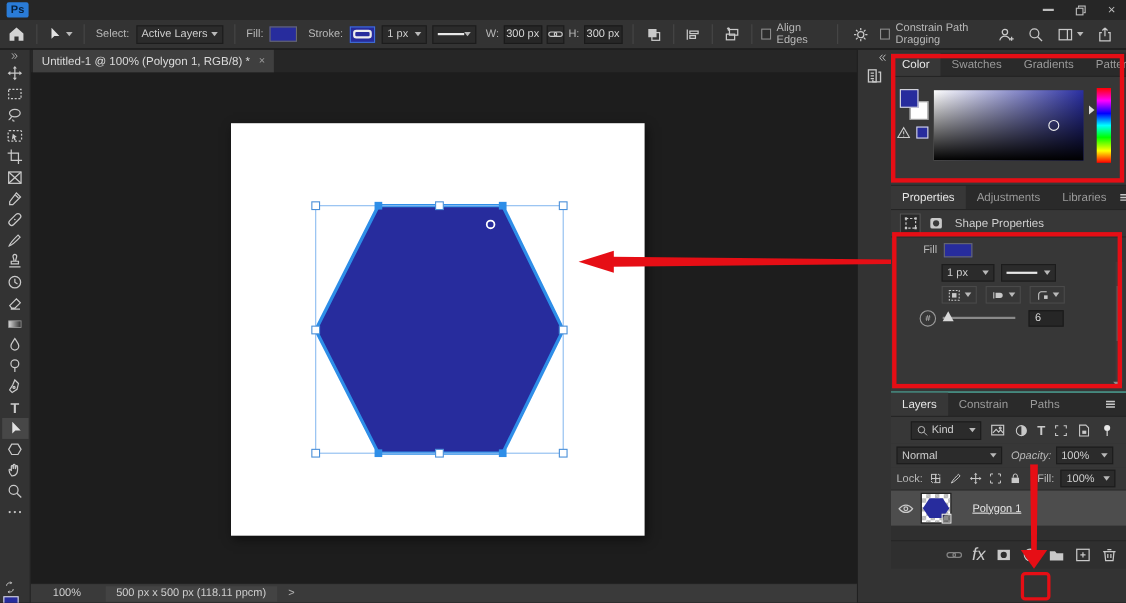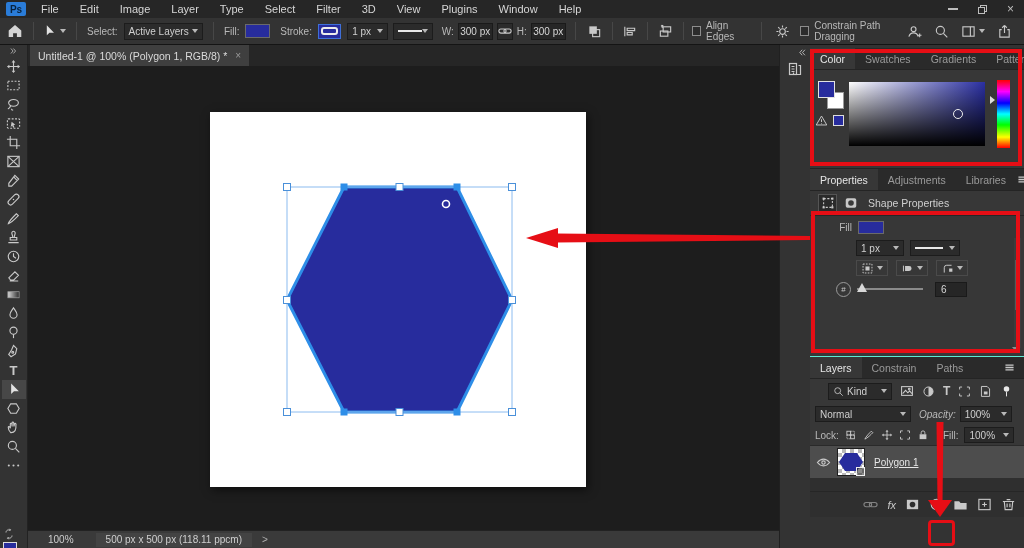--- a/index.html
+++ b/index.html
@@ -239,34 +239,20 @@
         <rect x="10" y="8" width="4" height="4" fill="#c9c9c9" stroke="none"></rect>
       </symbol>
     <symbol id="i-swap" viewBox="0 0 16 16">
         <path d="M4 6c0-2 1.5-3.5 3.5-3.5H10M10 2.5L8.5 1M10 2.5L8.5 4M12 10c0 2-1.5 3.5-3.5 3.5H6M6 13.5L7.5 12M6 13.5L7.5 15"></path>
       </symbol>
   </defs>
 </svg>
 
 <div class="abs" style="left:0;top:0;width:1024px;height:18px;background:#262626;display:flex;align-items:center;z-index:10;">
   <div style="width:20px;height:14px;margin-left:6px;background:#2a7cd8;border-radius:2px;color:#07223f;font-size:10px;font-weight:bold;display:flex;align-items:center;justify-content:center;">Ps</div>
-  <div style="display:flex;gap:21px;margin-left:15px;font-size:11px;color:#d6d6d6;">
-    <span>File</span>
-    <span>Edit</span>
-    <span>Image</span>
-    <span>Layer</span>
-    <span>Type</span>
-    <span>Select</span>
-    <span>Filter</span>
-    <span>3D</span>
-    <span>View</span>
-    <span>Plugins</span>
-    <span>Window</span>
-    <span>Help</span>
-  </div>
   <div style="margin-left:auto;display:flex;align-items:center;gap:20px;margin-right:10px;">
     <div style="width:10px;height:2px;background:#bdbdbd;"></div>
     <div style="width:9px;height:9px;position:relative;">
       <div style="position:absolute;right:0;top:0;width:7px;height:7px;border:1px solid #bdbdbd;"></div>
       <div style="position:absolute;left:0;bottom:0;width:7px;height:7px;border:1px solid #bdbdbd;background:#262626;"></div>
     </div>
     <div style="font-size:12px;color:#bdbdbd;line-height:10px;">×</div>
   </div>
 </div>
 
@@ -748,31 +734,31 @@
           <svg class="ic" width="15" height="15">
             <use href="#i-eye"></use>
           </svg>
         </div>
       <div class="checker" style="position:relative;width:26px;height:26px;margin-left:7px;outline:1px solid #1f1f1f;">
         <svg width="26" height="26" style="display:block;">
             <polygon points="7,4 19,4 25,13 19,22 7,22 1,13" fill="#272c9d"></polygon>
           </svg>
         <div style="position:absolute;right:-1px;bottom:-1px;width:9px;height:9px;border:1px solid #f0f0f0;background:rgba(40,40,40,.55);"></div>
       </div>
-      <span style="margin-left:10px;font-size:10px;color:#e6e6e6;text-decoration:underline;">Polygon 1</span>
+      <span style="margin-left:20px;font-size:10px;color:#e6e6e6;text-decoration:underline;">Polygon 1</span>
     </div>
     <div style="height:13px;background:#2f2f2f;"></div>
 
     <div class="row" style="height:26px;background:#2f2f2f;border-top:1px solid #262626;gap:9px;justify-content:flex-end;padding-right:8px;">
       <div style="opacity:.55;">
           <svg class="ic" width="15" height="15">
             <use href="#i-link"></use>
           </svg>
         </div>
-      <div style="font-size:11px;font-style:italic;color:#c9c9c9;">fx</div>
+      <div style="font-size:16px;font-style:italic;color:#c9c9c9;">fx</div>
       <div>
           <svg class="ic" width="15" height="15">
             <use href="#i-mask"></use>
           </svg>
         </div>
       <div>
           <svg class="ic" width="15" height="15">
             <use href="#i-halfcircle"></use>
           </svg>
         </div>

